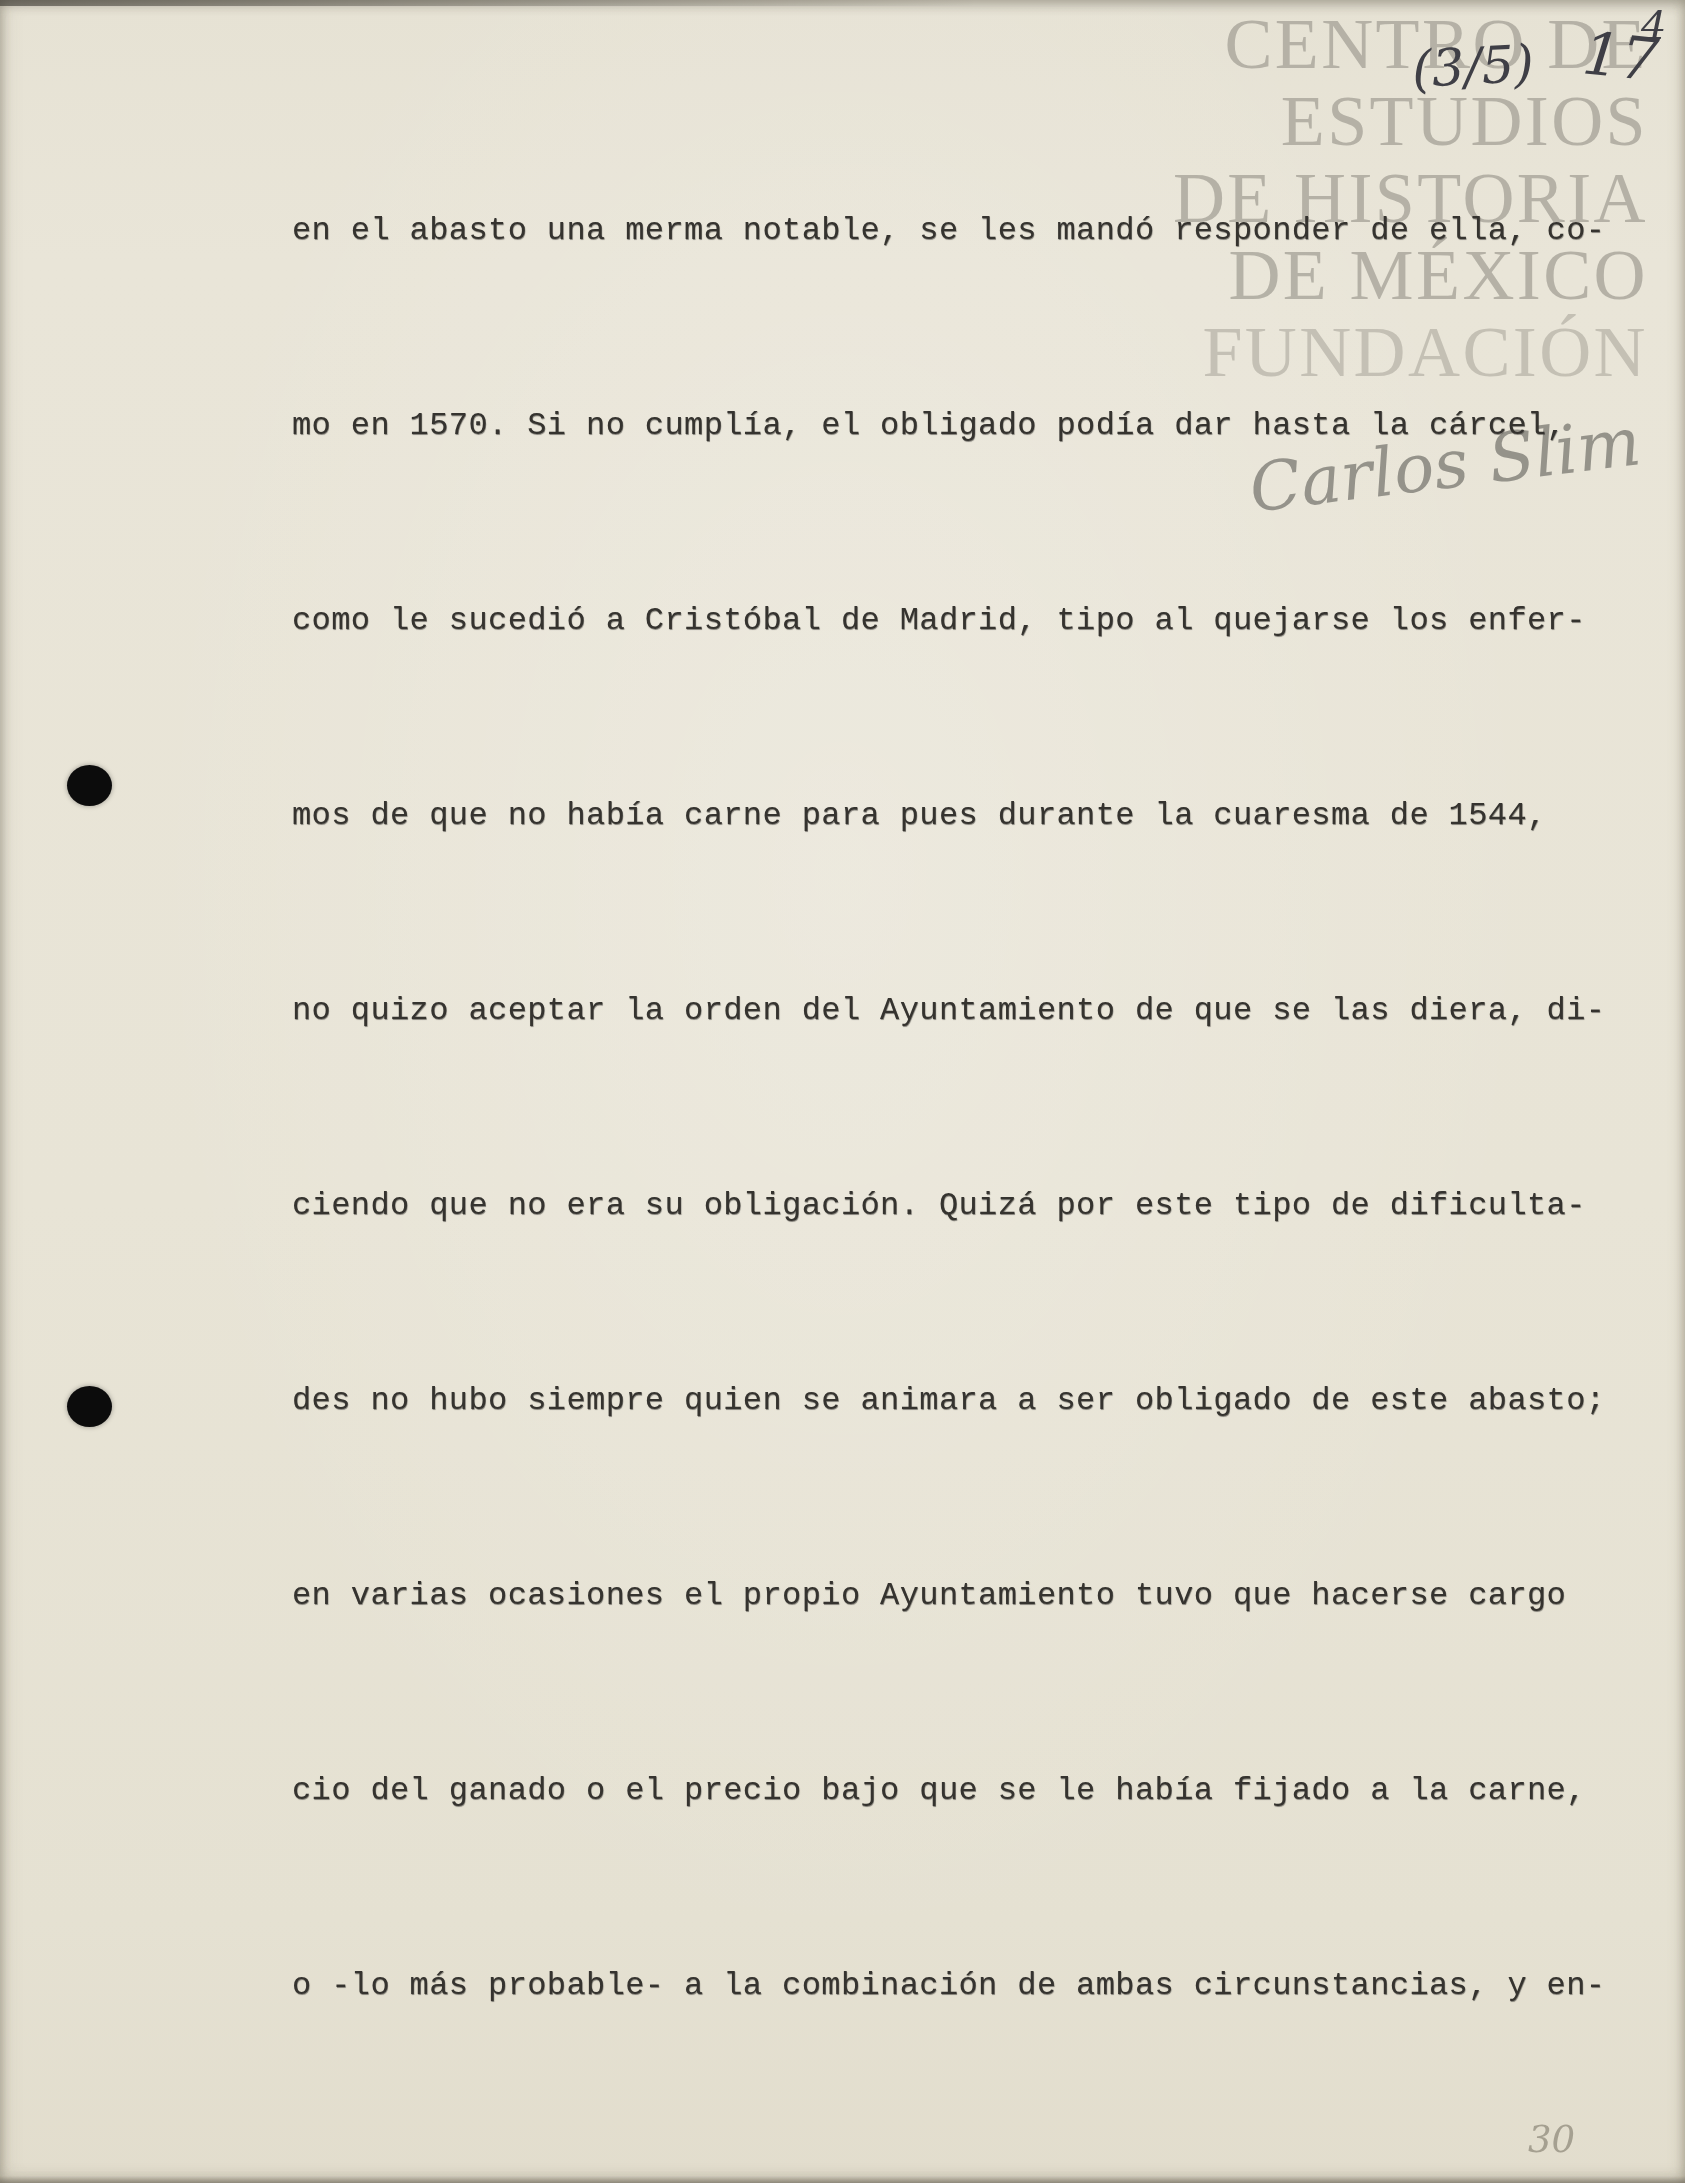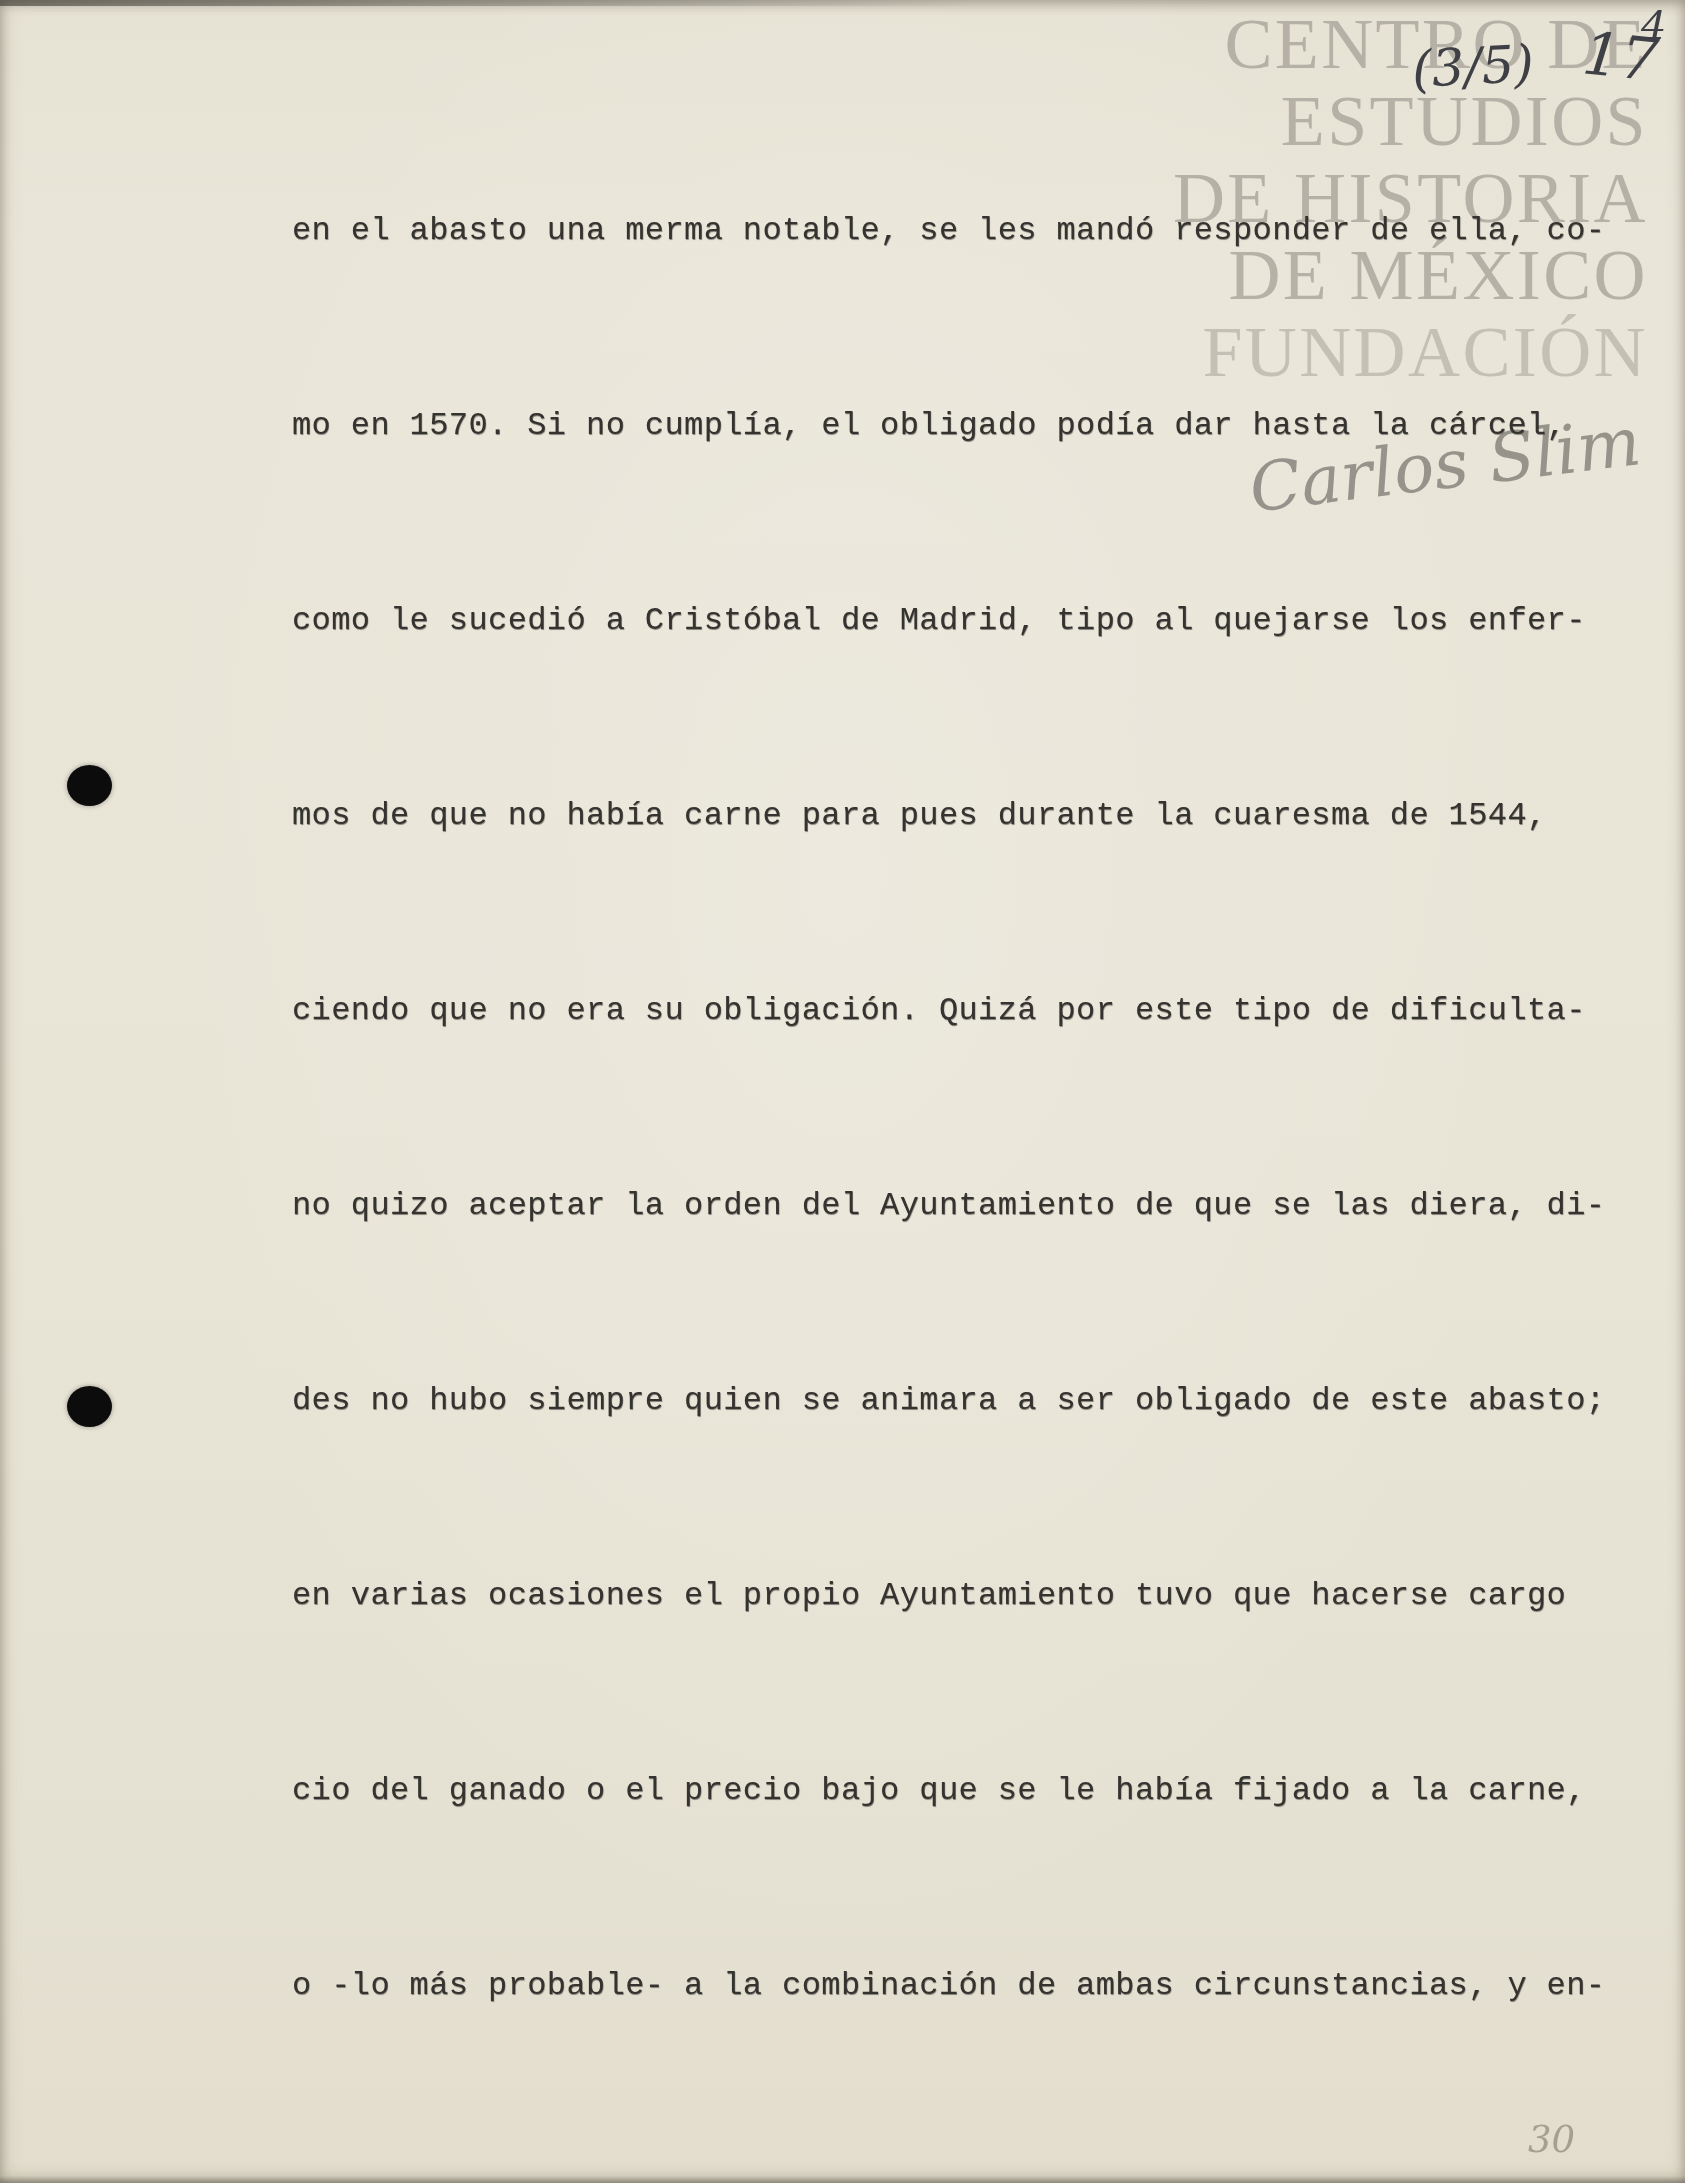--- a/index.html
+++ b/index.html
@@ -127,22 +127,22 @@
   <div class="handwriting hw-bottom">30</div>
 
   <div class="hole hole-1"></div>
   <div class="hole hole-2"></div>
 
   <div class="text-block">
     <div class="line">en el abasto una merma notable, se les mandó responder de ella, co-</div>
     <div class="line">mo en 1570. Si no cumplía, el obligado podía dar hasta la cárcel,</div>
     <div class="line">como le sucedió a Cristóbal de Madrid, tipo al quejarse los enfer-</div>
     <div class="line">mos de que no había carne para pues durante la cuaresma de 1544,</div>
+    <div class="line">no quizo aceptar la orden del Ayuntamiento de que se las diera, di-</div>
     <div class="line">ciendo que no era su obligación. Quizá por este tipo de dificulta-</div>
-    <div class="line">no quizo aceptar la orden del Ayuntamiento de que se las diera, di-</div>
     <div class="line">des no hubo siempre quien se animara a ser obligado de este abasto;</div>
     <div class="line">en varias ocasiones el propio Ayuntamiento tuvo que hacerse cargo</div>
     <div class="line">cio del ganado o el precio bajo que se le había fijado a la carne,</div>
     <div class="line">o -lo más probable- a la combinación de ambas circunstancias, y en-</div>
     
     
     
     
     
     

